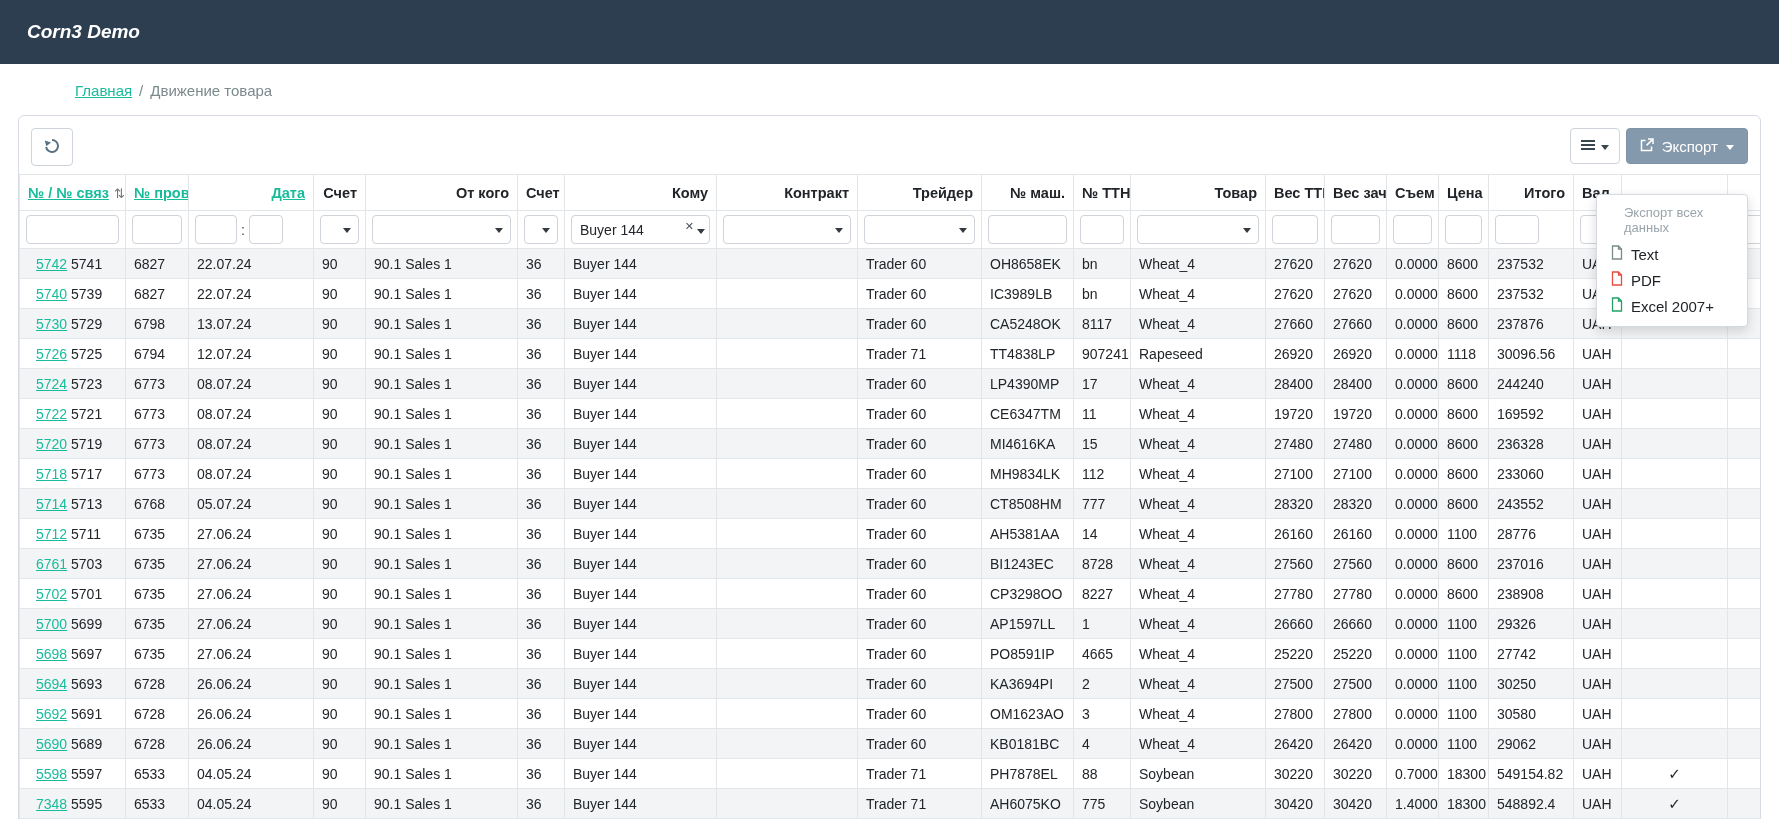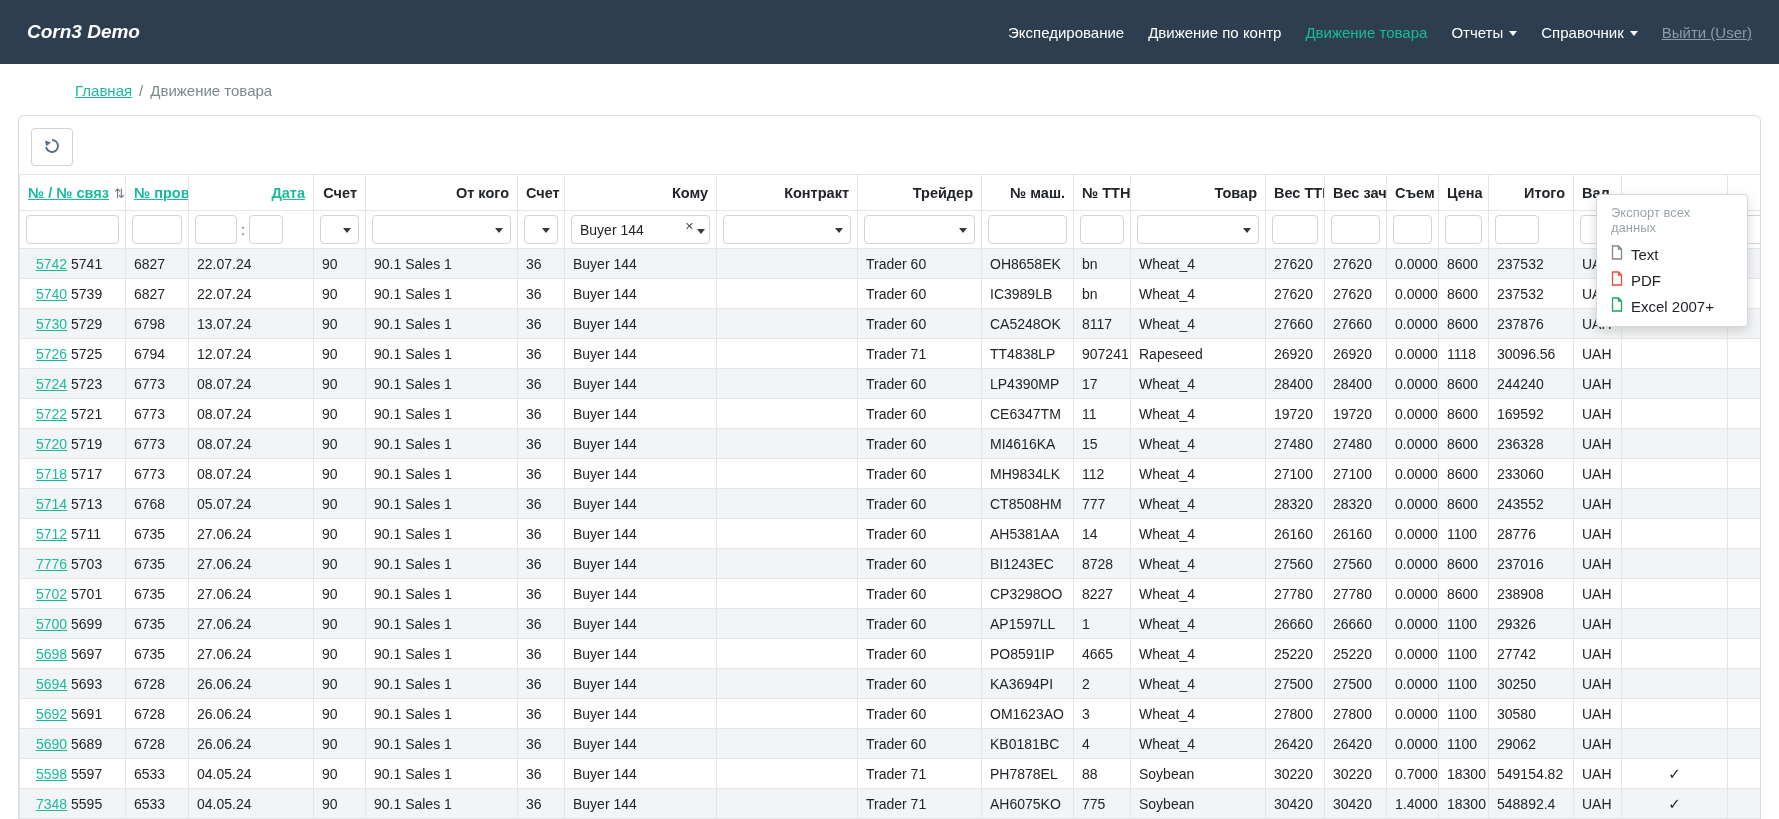--- a/index.html
+++ b/index.html
@@ -54,53 +54,70 @@
              display:flex; align-items:center; padding:0 28px 0 8px; font-size:14px; cursor:pointer; }
   .combo-clear { position:absolute; right:15px; top:4px; font-size:11px; color:#495057; font-family:"DejaVu Sans", sans-serif; }
   .combo-caret { position:absolute; right:4px; top:13px; width:0; height:0;
                  border-left:4px solid transparent; border-right:4px solid transparent; border-top:5px solid #343a40; }
   .time-pair { display:flex; align-items:center; gap:4px; }
   .t-in1 { width:42px; } .t-in2 { width:34px; }
   .t-colon { color:#495057; }
   
   .export-menu { position:absolute; top:78px; right:12px; width:152px; background:#fff; border:1px solid #d3d9de;
                  border-radius:4px; box-shadow:0 4px 12px rgba(0,0,0,.15); padding:7px 0; z-index:20; }
-  .menu-header { padding:3px 14px 6px; font-size:13px; color:#9aa5ab; }
+  .menu-header { padding:3px 27px 6px; font-size:13px; color:#9aa5ab; }
   .menu-item { display:flex; align-items:center; gap:8px; padding:4px 14px; font-size:15px; color:#212529; cursor:pointer; }
   .menu-item svg { flex:0 0 auto; }
 </style>
 </head>
 <body>
 
 <header class="navbar">
   <div class="brand">Corn3 Demo</div>
-  <nav class="nav-menu">
-      <a href="#" class="nav-item">Экспедирование</a>
-      <a href="#" class="nav-item">Движение по контр</a>
-      <a href="#" class="nav-item active">Движение товара</a>
-      <a href="#" class="nav-item">Отчеты<span class="caret-down"></span></a>
-      <a href="#" class="nav-item">Справочник<span class="caret-down"></span></a>
-      <a href="#" class="nav-item logout">Выйти (User)</a>
-    </nav>
 </header>
 
 <div class="breadcrumb">
   <a href="#">Главная</a><span class="bc-sep">/</span><span>Движение товара</span>
 </div>
 
 <div class="panel">
   <div class="toolbar">
     <button class="btn refresh-btn">
       <span>
         <svg width="18" height="18" viewBox="0 0 18 18">
             <path d="M9 3 a6 6 0 1 1 -5.9 7" fill="none" stroke="#5a7183" stroke-width="2"></path>
             <path d="M1.8 3.4 L3.3 9.2 L8 5.6 Z" fill="#5a7183"></path>
           </svg>
       </span>
     </button>
+    <div class="right-btns">
+      <button class="btn list-btn">
+        <span>
+          <svg width="14" height="12" viewBox="0 0 14 12">
+              <g stroke="#39464e" stroke-width="2">
+                <line x1="0" y1="2" x2="14" y2="2"></line>
+                <line x1="0" y1="6" x2="14" y2="6"></line>
+                <line x1="0" y1="10" x2="14" y2="10"></line>
+              </g>
+            </svg>
+        </span>
+        <span class="caret-down"></span>
+      </button>
+      <button class="export-btn">
+        <span>
+          <svg width="14" height="14" viewBox="0 0 14 14">
+              <path d="M5.5 2.5 H1.5 v10 h10 v-4" fill="none" stroke="#fff" stroke-width="1.5"></path>
+              <path d="M8 1 h5 v5" fill="none" stroke="#fff" stroke-width="1.5"></path>
+              <path d="M12.6 1.4 L6.6 7.4" stroke="#fff" stroke-width="1.5"></path>
+            </svg>
+        </span>
+        <span>Экспорт</span>
+        <span class="caret-down"></span>
+      </button>
+    </div>
   </div>
 
   <div class="table-wrap">
     <table id="goods-table" style="width: 1788px;">
       <colgroup id="tbl-cols">
           <col style="width: 106px;">
           <col style="width: 63px;">
           <col style="width: 125px;">
           <col style="width: 52px;">
           <col style="width: 152px;">
@@ -427,21 +444,21 @@
             <td>26160</td>
             <td>26160</td>
             <td>0.0000</td>
             <td>1100</td>
             <td>28776</td>
             <td>UAH</td>
             <td class="c-check"></td>
             <td></td>
           </tr>
           <tr>
-            <td><a href="#" class="cell-link">7776</a> 5703</td>
+            <td><a href="#" class="cell-link">6761</a> 5703</td>
             <td>6735</td>
             <td>27.06.24</td>
             <td>90</td>
             <td>90.1 Sales 1</td>
             <td>36</td>
             <td>Buyer 144</td>
             <td></td>
             <td>Trader 60</td>
             <td>BI1243EC</td>
             <td>8728</td>

